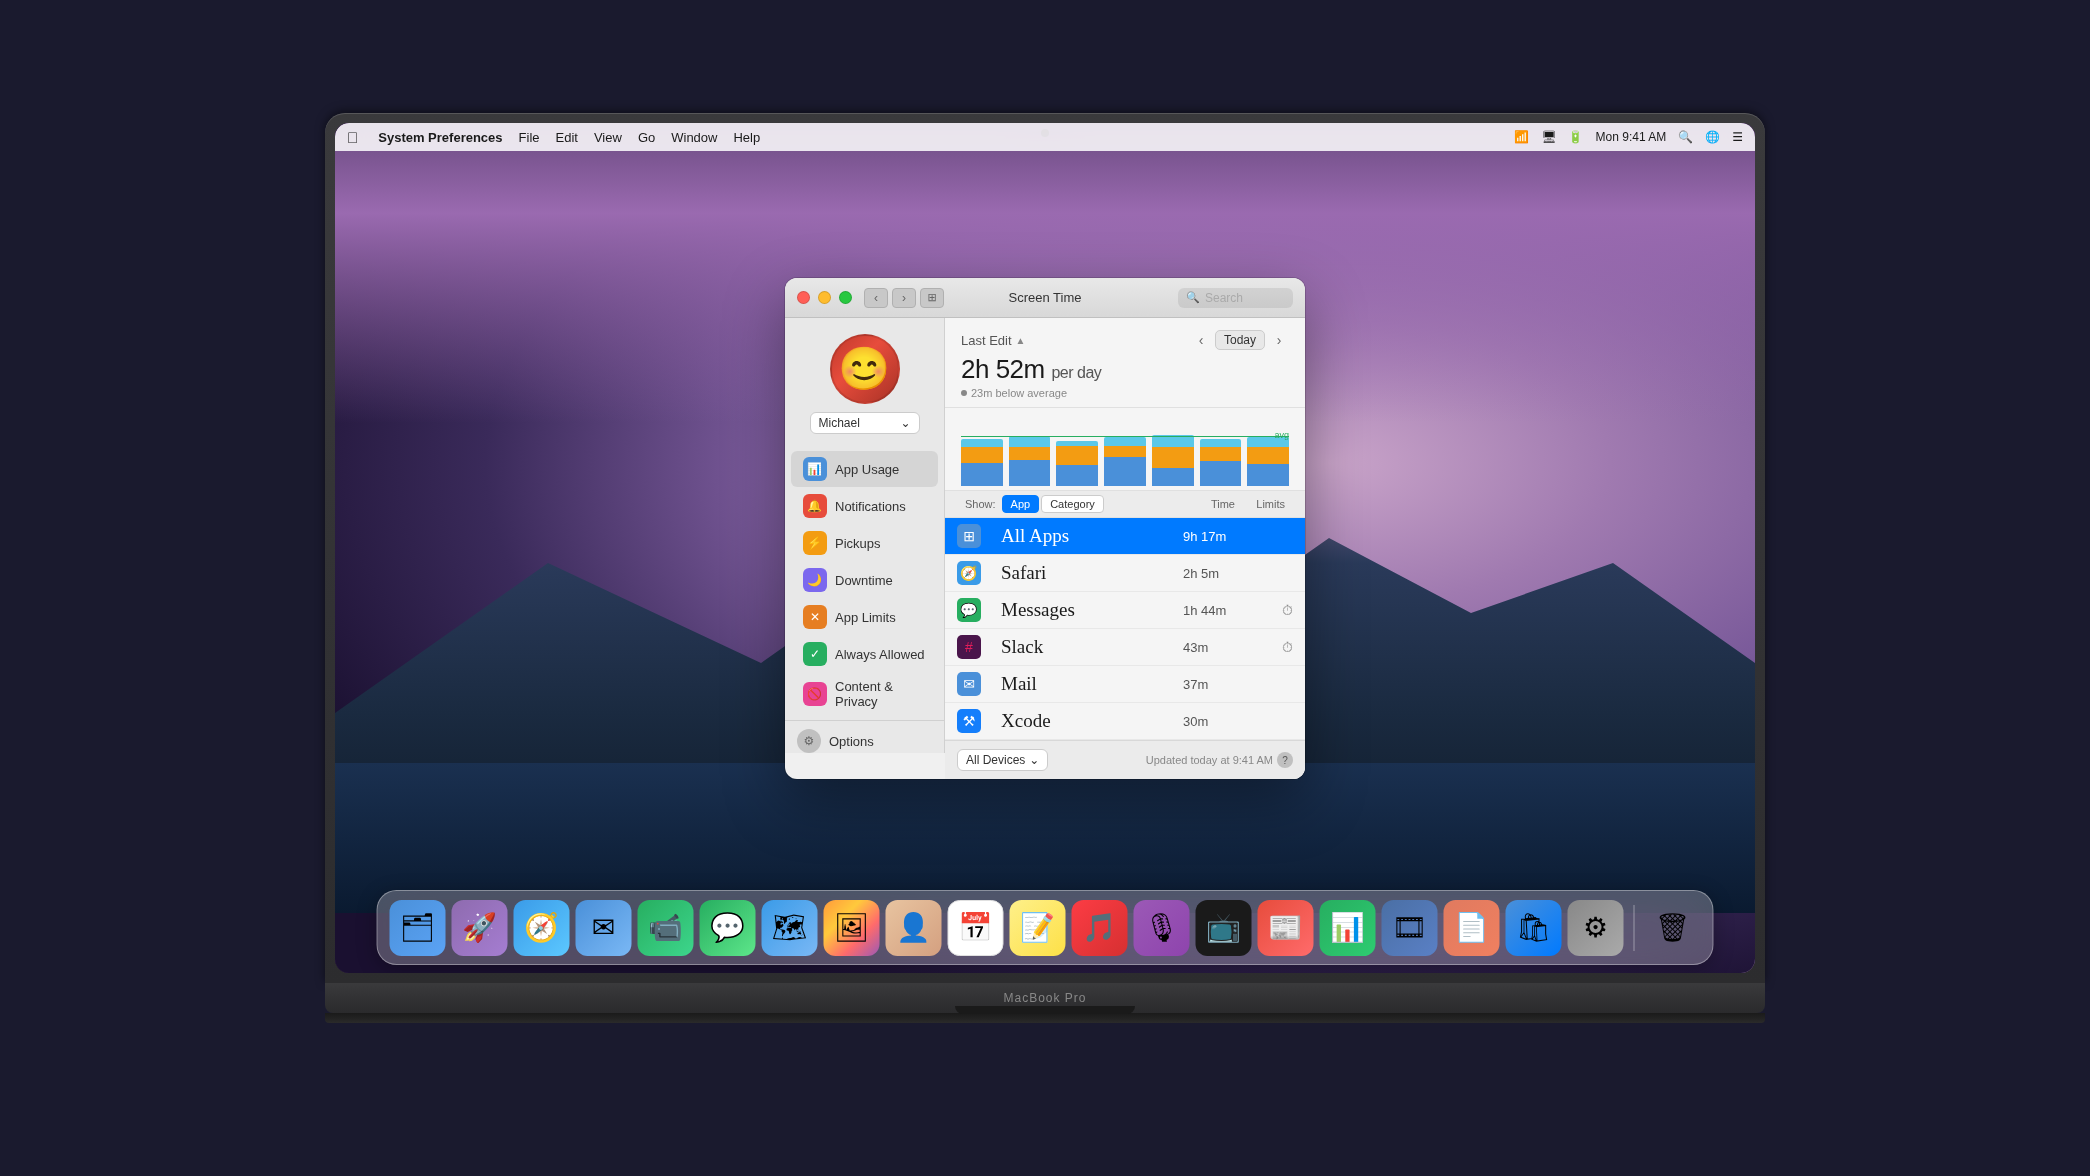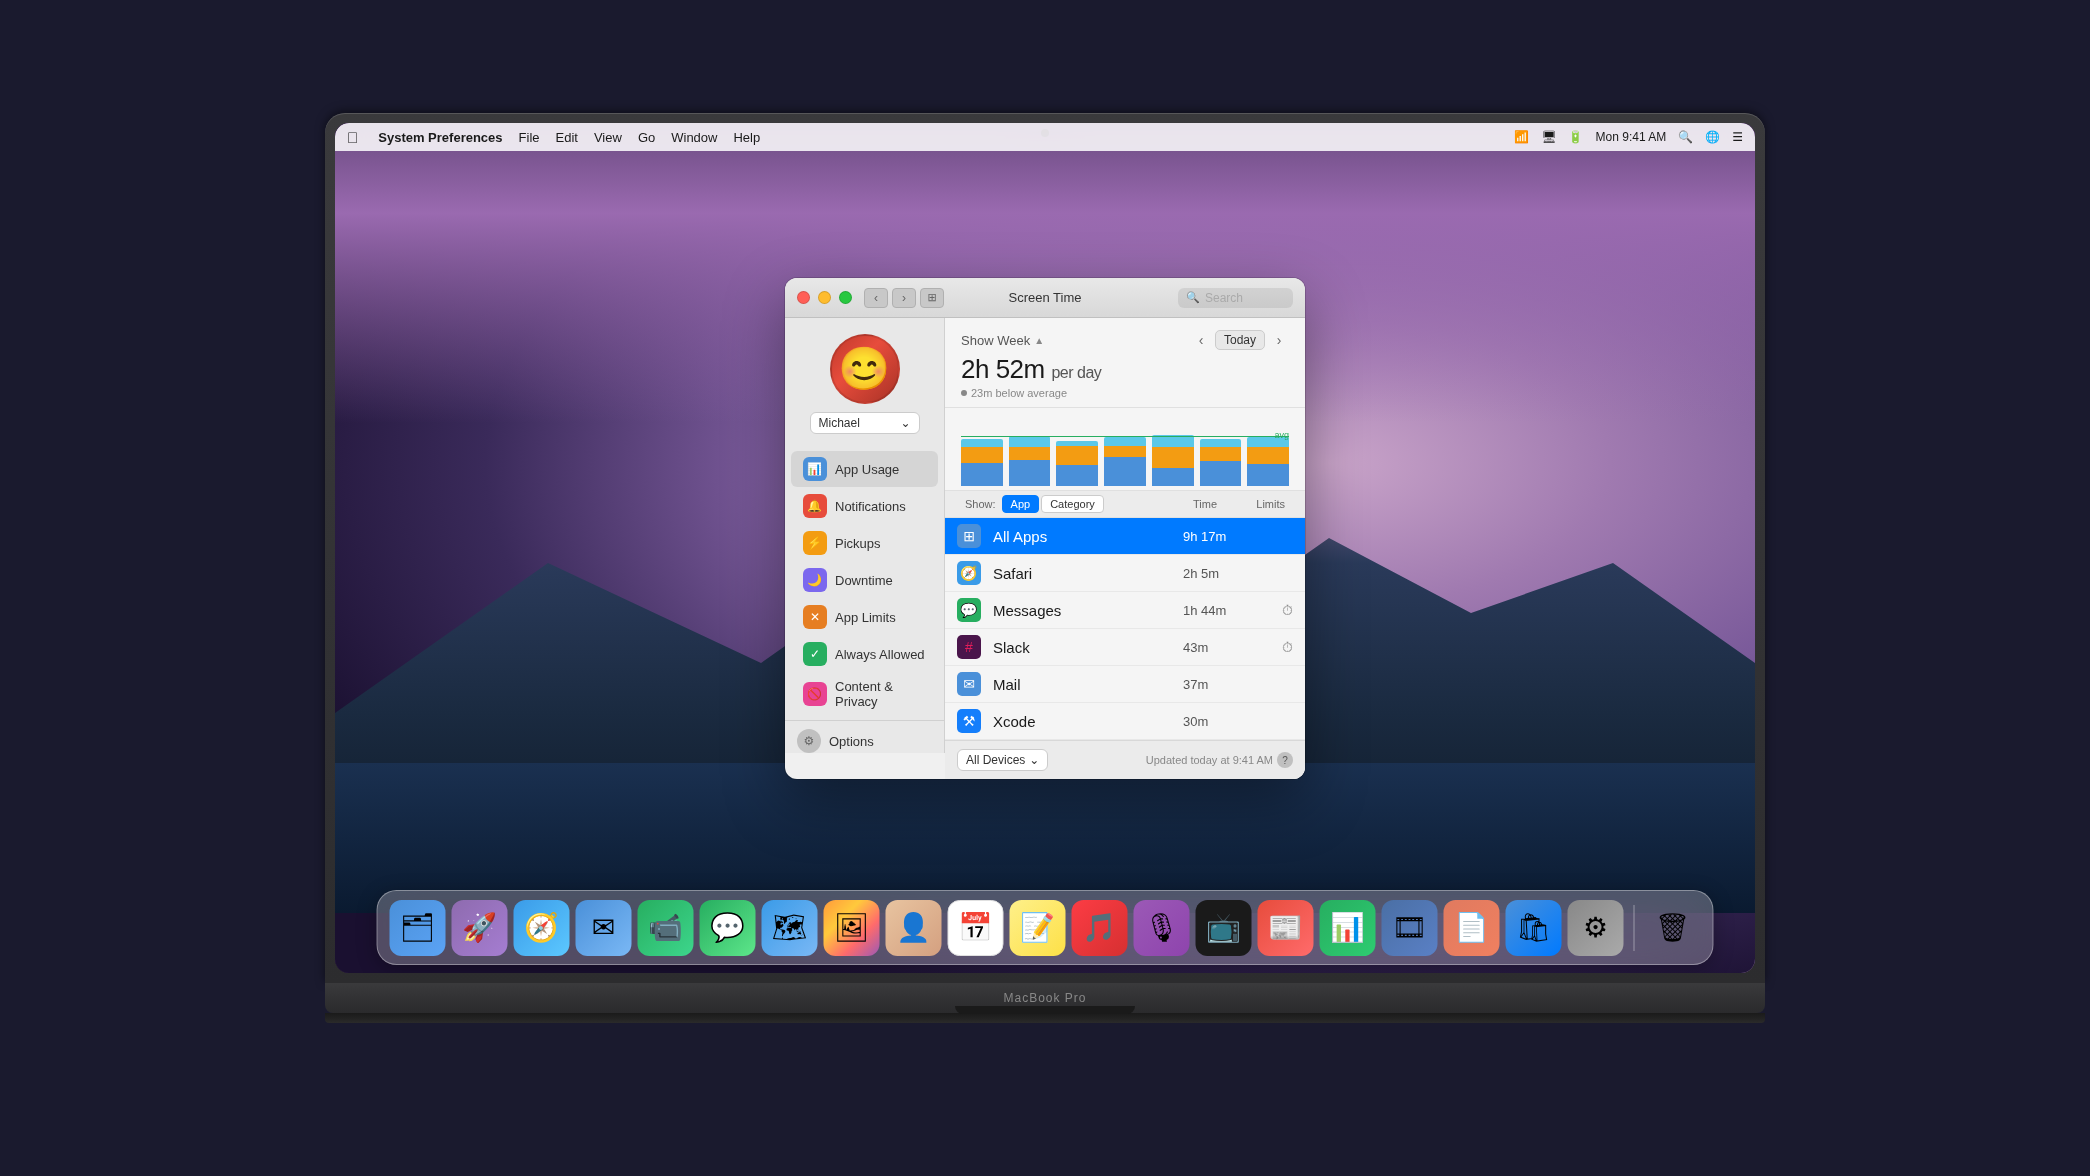--- a/index.html
+++ b/index.html
@@ -565,21 +565,21 @@
       border: 1px solid #ccc;
       background: #fff;
       color: #333;
     }
     .toggle-btn.active {
       background: #007aff;
       color: #fff;
       border-color: #007aff;
     }
     .col-category { flex: 1; margin-left: 8px; font-size: 11px; color: #666; }
-    .col-time { width: 60px; text-align: center; font-size: 11px; color: #666; }
+    .col-time { width: 60px; text-align: right; font-size: 11px; color: #666; }
     .col-limits { width: 50px; text-align: right; font-size: 11px; color: #666; }
 
     .table-rows {
       overflow-y: auto;
     }
     .table-row {
       display: flex;
       align-items: center;
       padding: 6px 12px;
       border-bottom: 1px solid #e8e8e8;
@@ -598,23 +598,24 @@
       height: 24px;
       border-radius: 5px;
       display: flex;
       align-items: center;
       justify-content: center;
       font-size: 14px;
       flex-shrink: 0;
     }
     .row-name {
       flex: 1;
-      font-size: 15px;
+      font-size: 19px;
       color: #1a1a1a;
-      margin-left: 12px;
+      margin-left: 20px;
+      font-family: Liberation Serif, serif;
     }
     .row-time {
       width: 60px;
       font-size: 13px;
       color: #555;
     }
     .row-limit-icon {
       width: 50px;
       text-align: right;
       font-size: 14px;
@@ -839,21 +840,21 @@
                 <div class="options-icon">⚙</div>
                 <span>Options</span>
               </div>
             </div>
 
             <div class="main-content">
 
               <div class="usage-header">
                 <div class="week-nav">
                   <div class="week-label">
-                    <span>Show Week</span>
+                    <span>Last Edit</span>
                     <span class="week-arrow">▲</span>
                   </div>
                   <div class="nav-buttons">
                     <button class="nav-btn">‹</button>
                     <button class="today-btn">Today</button>
                     <button class="nav-btn">›</button>
                   </div>
                 </div>
                 <div class="time-display">
                   <span>2h 52m</span>

